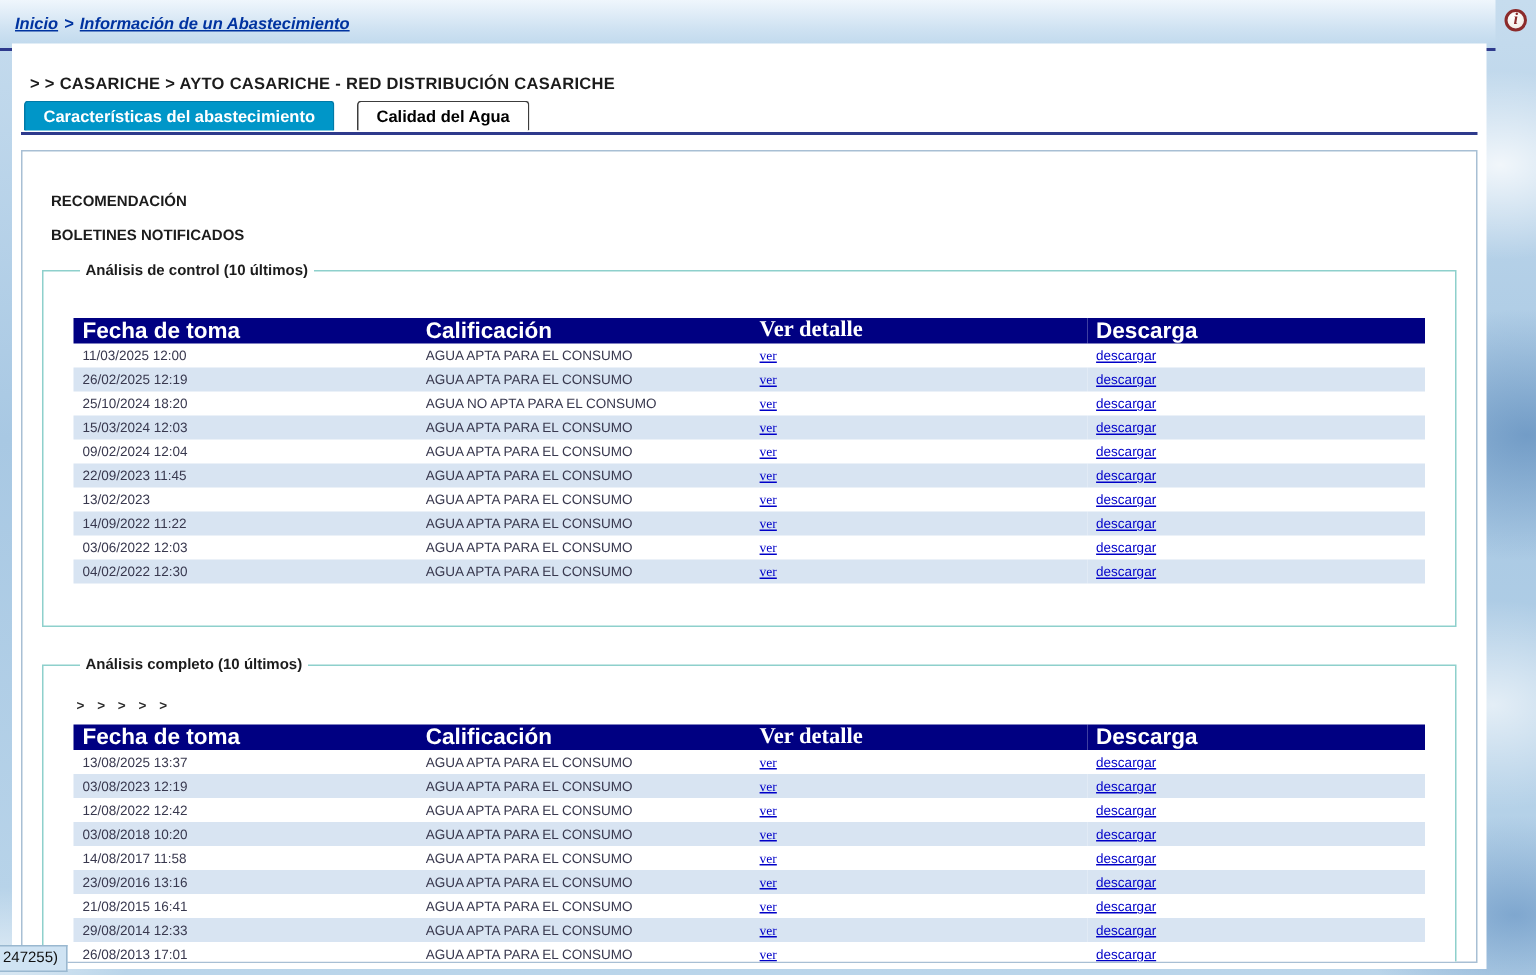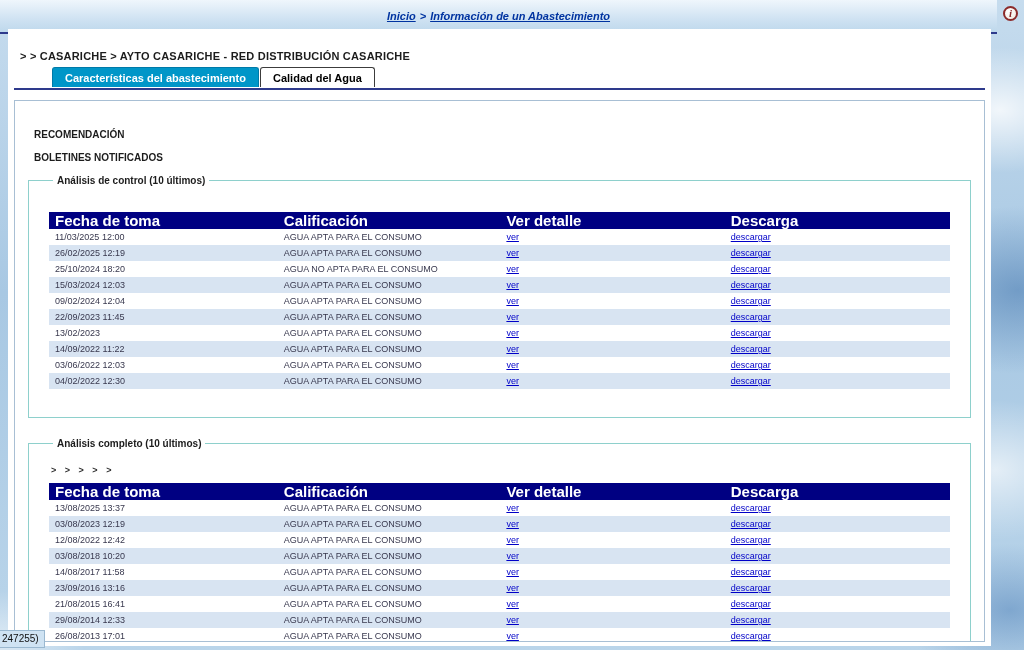--- a/index.html
+++ b/index.html
@@ -15,21 +15,21 @@
       radial-gradient(160px 95px at 1010px 610px, rgba(80,130,185,.55), rgba(80,130,185,0) 70%),
       radial-gradient(120px 70px at 2px 640px, rgba(255,255,255,.5), rgba(255,255,255,0) 70%),
       linear-gradient(180deg,#c6dcee 0%, #a8c8e3 45%, #bad5ea 100%);
   }
 
   
   .topbar {
     position:absolute; left:0; top:0; width:997px; height:29px;
     background:linear-gradient(180deg,#eff6fc 0%, #cfe2f2 60%, #bed8ec 100%);
     border-bottom:2px solid #2e3a8c;
-    display:flex; align-items:center; padding:16px 10px;justify-content:center;
+    display:flex; align-items:center; padding:16px 10px;
   }
   .breadcrumb { font-size:11px; font-weight:bold; font-style:italic; color:#0033a0; }
   .breadcrumb a { color:#0033a0; text-decoration:underline; cursor:pointer; }
   .breadcrumb .sep { margin:0 4px; }
   .info-icon {
     position:absolute; top:6px; left:1003px; width:15px; height:15px;
     border:2px solid #8c2b2b; border-radius:50%;
     background:radial-gradient(circle at 35% 30%, #ffffff, #efe8df);
     color:#8c2b2b; font-family:"Liberation Serif",serif; font-weight:bold; font-style:italic; font-size:11px;
     display:flex; align-items:center; justify-content:center; cursor:pointer; line-height:1;
@@ -37,21 +37,21 @@
 
   
   .panel {
     position:absolute; left:8px; top:29px; width:983px; height:617px;
     background:#ffffff;
   }
   .page-title {
     position:absolute; left:12px; top:21px;
     font-size:11px; font-weight:bold; color:#1c1c1c; letter-spacing:.2px;
   }
-  .tabs { position:absolute; left:8px; top:38px; display:flex; gap:1px; align-items:flex-end;margin-left:36px; }
+  .tabs { position:absolute; left:8px; top:38px; display:flex; gap:15px; align-items:flex-end; }
   .tab {
     font-size:11px; font-weight:bold; padding:4px 12px 3px;
     border-radius:3px 3px 0 0; cursor:pointer; white-space:nowrap;
   }
   .tab.highlight { background:#0096c8; color:#ffffff; border:1px solid #007aa8; border-bottom:none; }
   .tab.plain { background:#ffffff; color:#000000; border:1px solid #3c3c3c; border-bottom:none; }
   .tabline { position:absolute; left:6px; right:6px; top:59px; height:2px; background:#2e3a8c; }
 
   .content-box {
     position:absolute; left:6px; right:6px; top:71px; bottom:4px;
@@ -77,21 +77,21 @@
     font-weight:bold; text-align:left; padding:3px 6px;
   }
   .data-table td {
     font-size:9px; line-height:12px; color:#38384e; padding:2px 6px;
     white-space:nowrap;
   }
   .data-table tbody tr:nth-child(even) { background:#d8e4f2; }
   .data-table a { color:#0000c8; text-decoration:underline; cursor:pointer; }
   .data-table th:nth-child(1), .data-table td:nth-child(1) { width:25.4%; }
   .data-table th:nth-child(2), .data-table td:nth-child(2) { width:24.7%; }
-  .data-table th:nth-child(3), .data-table td:nth-child(3) { width:24.9%; }
+  .data-table th:nth-child(3), .data-table td:nth-child(3) { width:24.9%;font-family:Liberation Serif, serif; }
   .data-table th:nth-child(4), .data-table td:nth-child(4) { width:25%; }
 
   .footer-fragment {
     position:absolute; left:0; top:630px;
     background:#cfe3f3; color:#101010; font-size:10px;
     padding:2px 5px 3px 2px; border:1px solid #9ab8d0; border-left:none;
   }
 </style>
 </head>
 <body>

